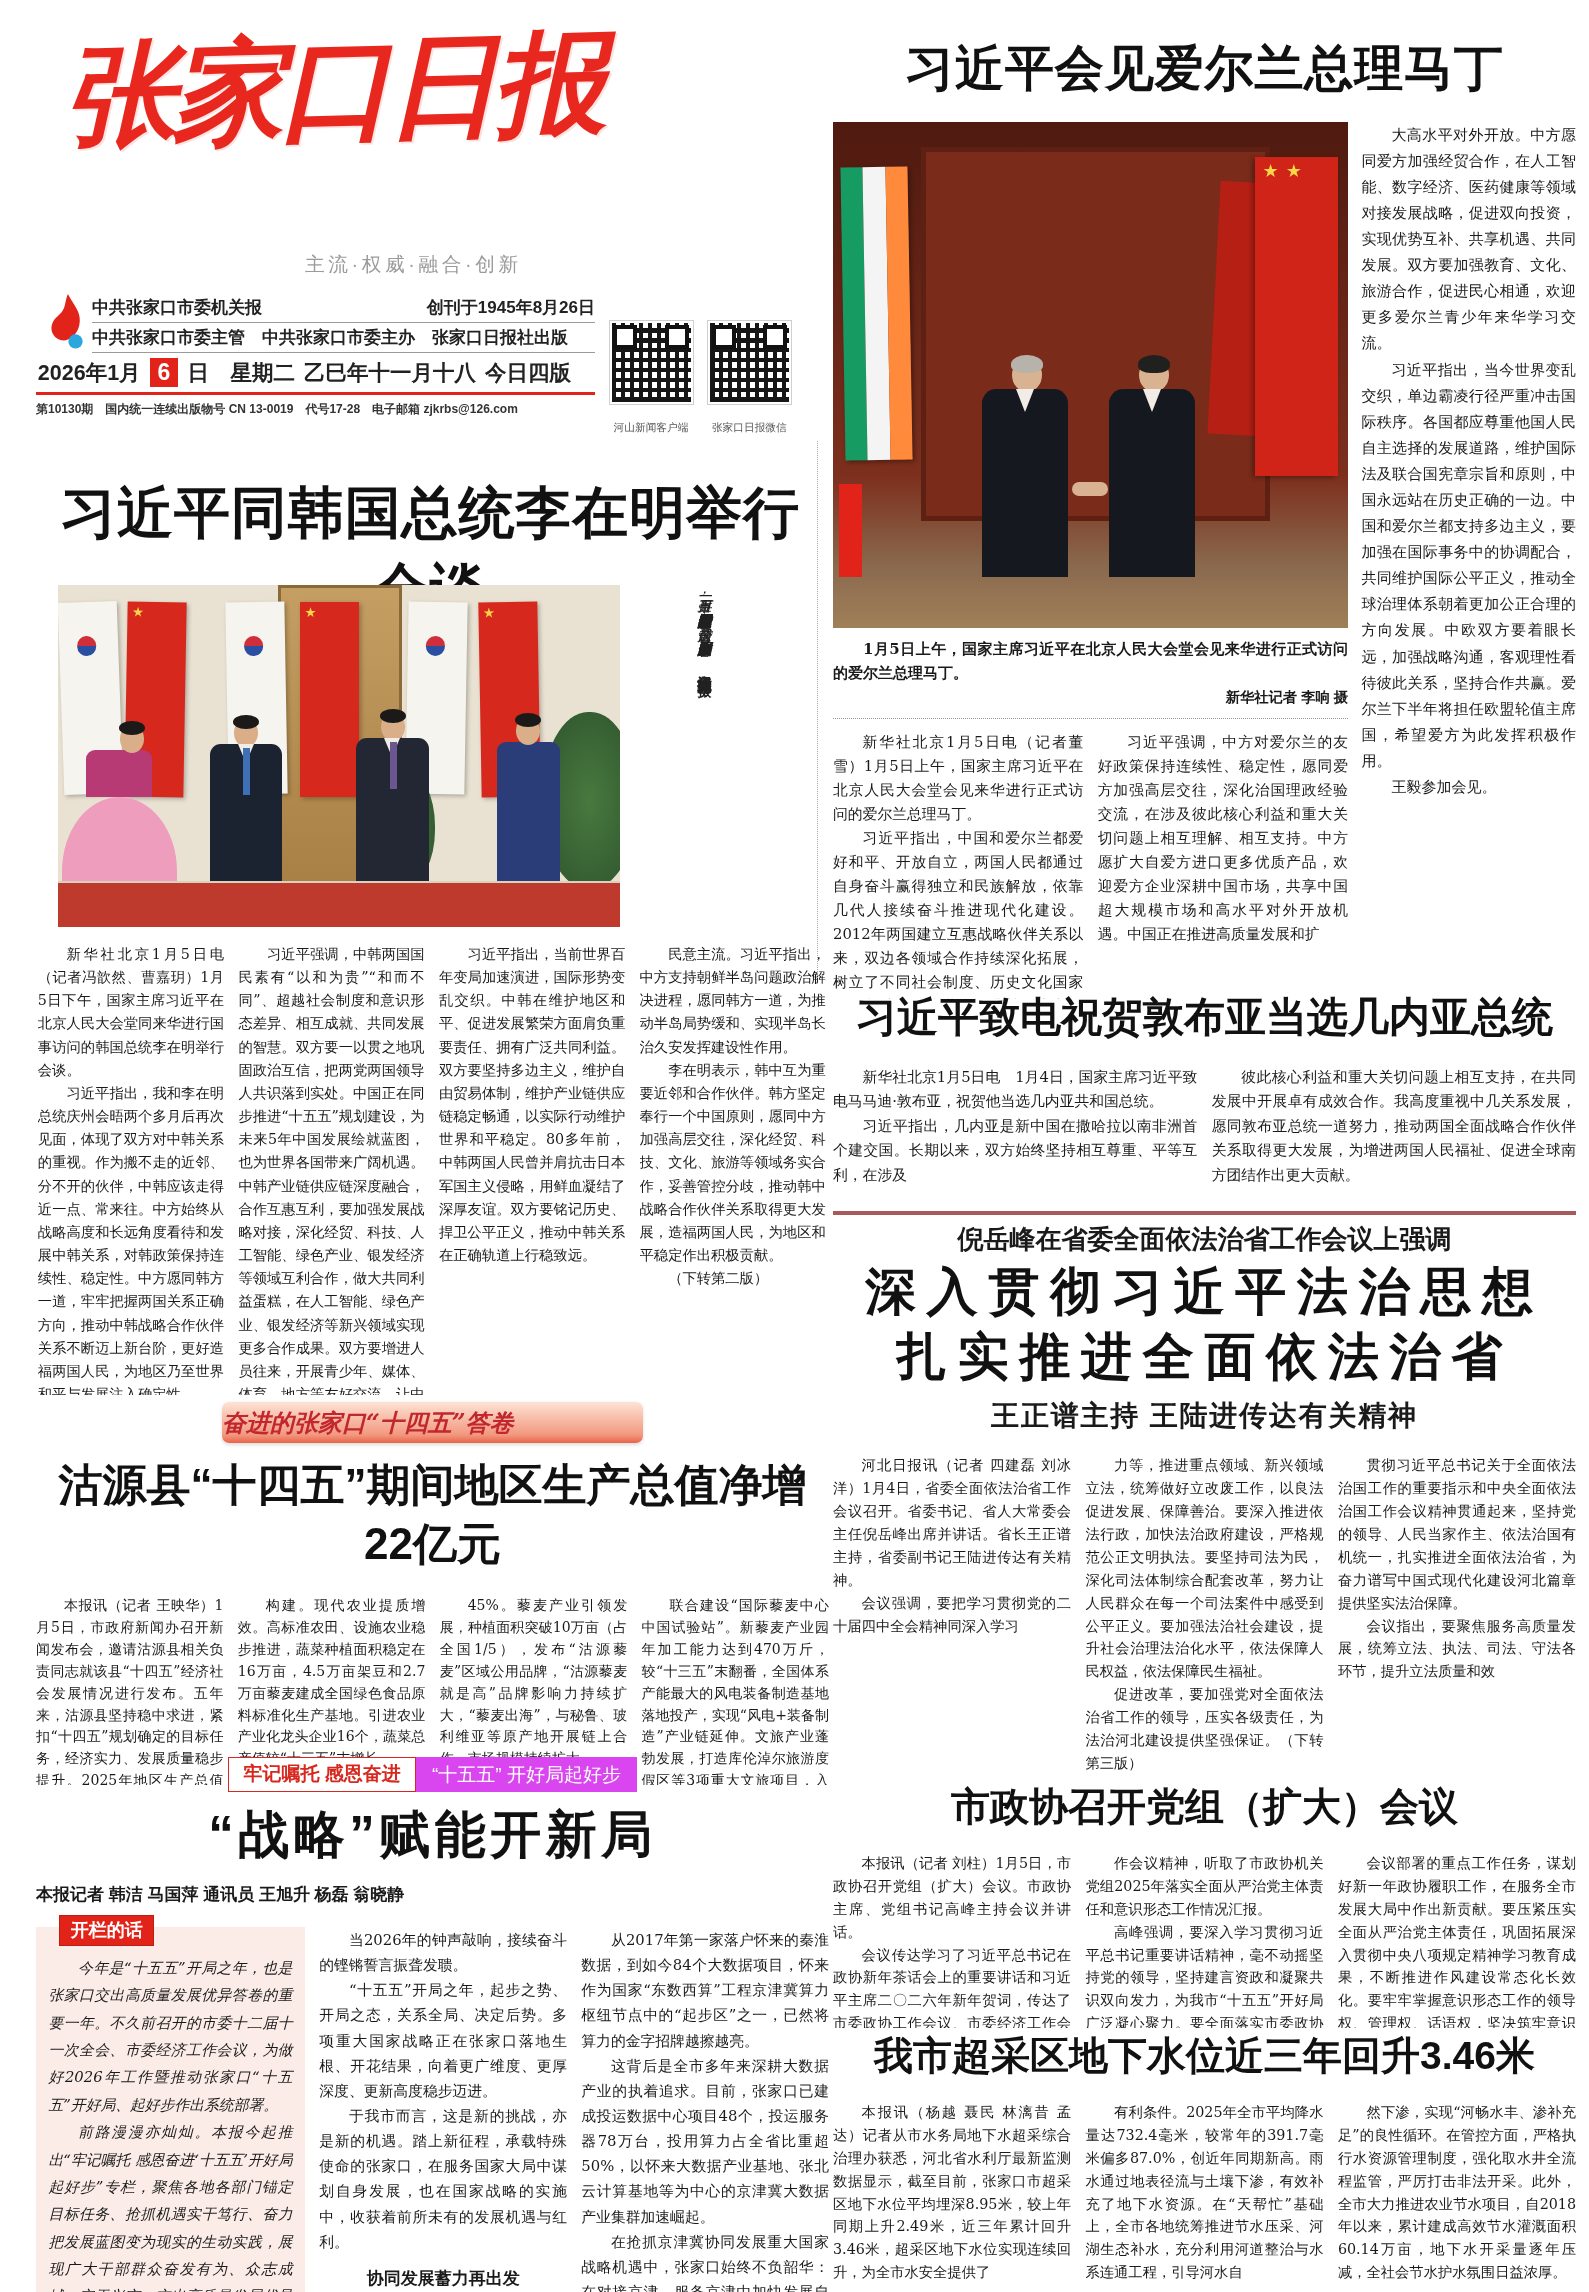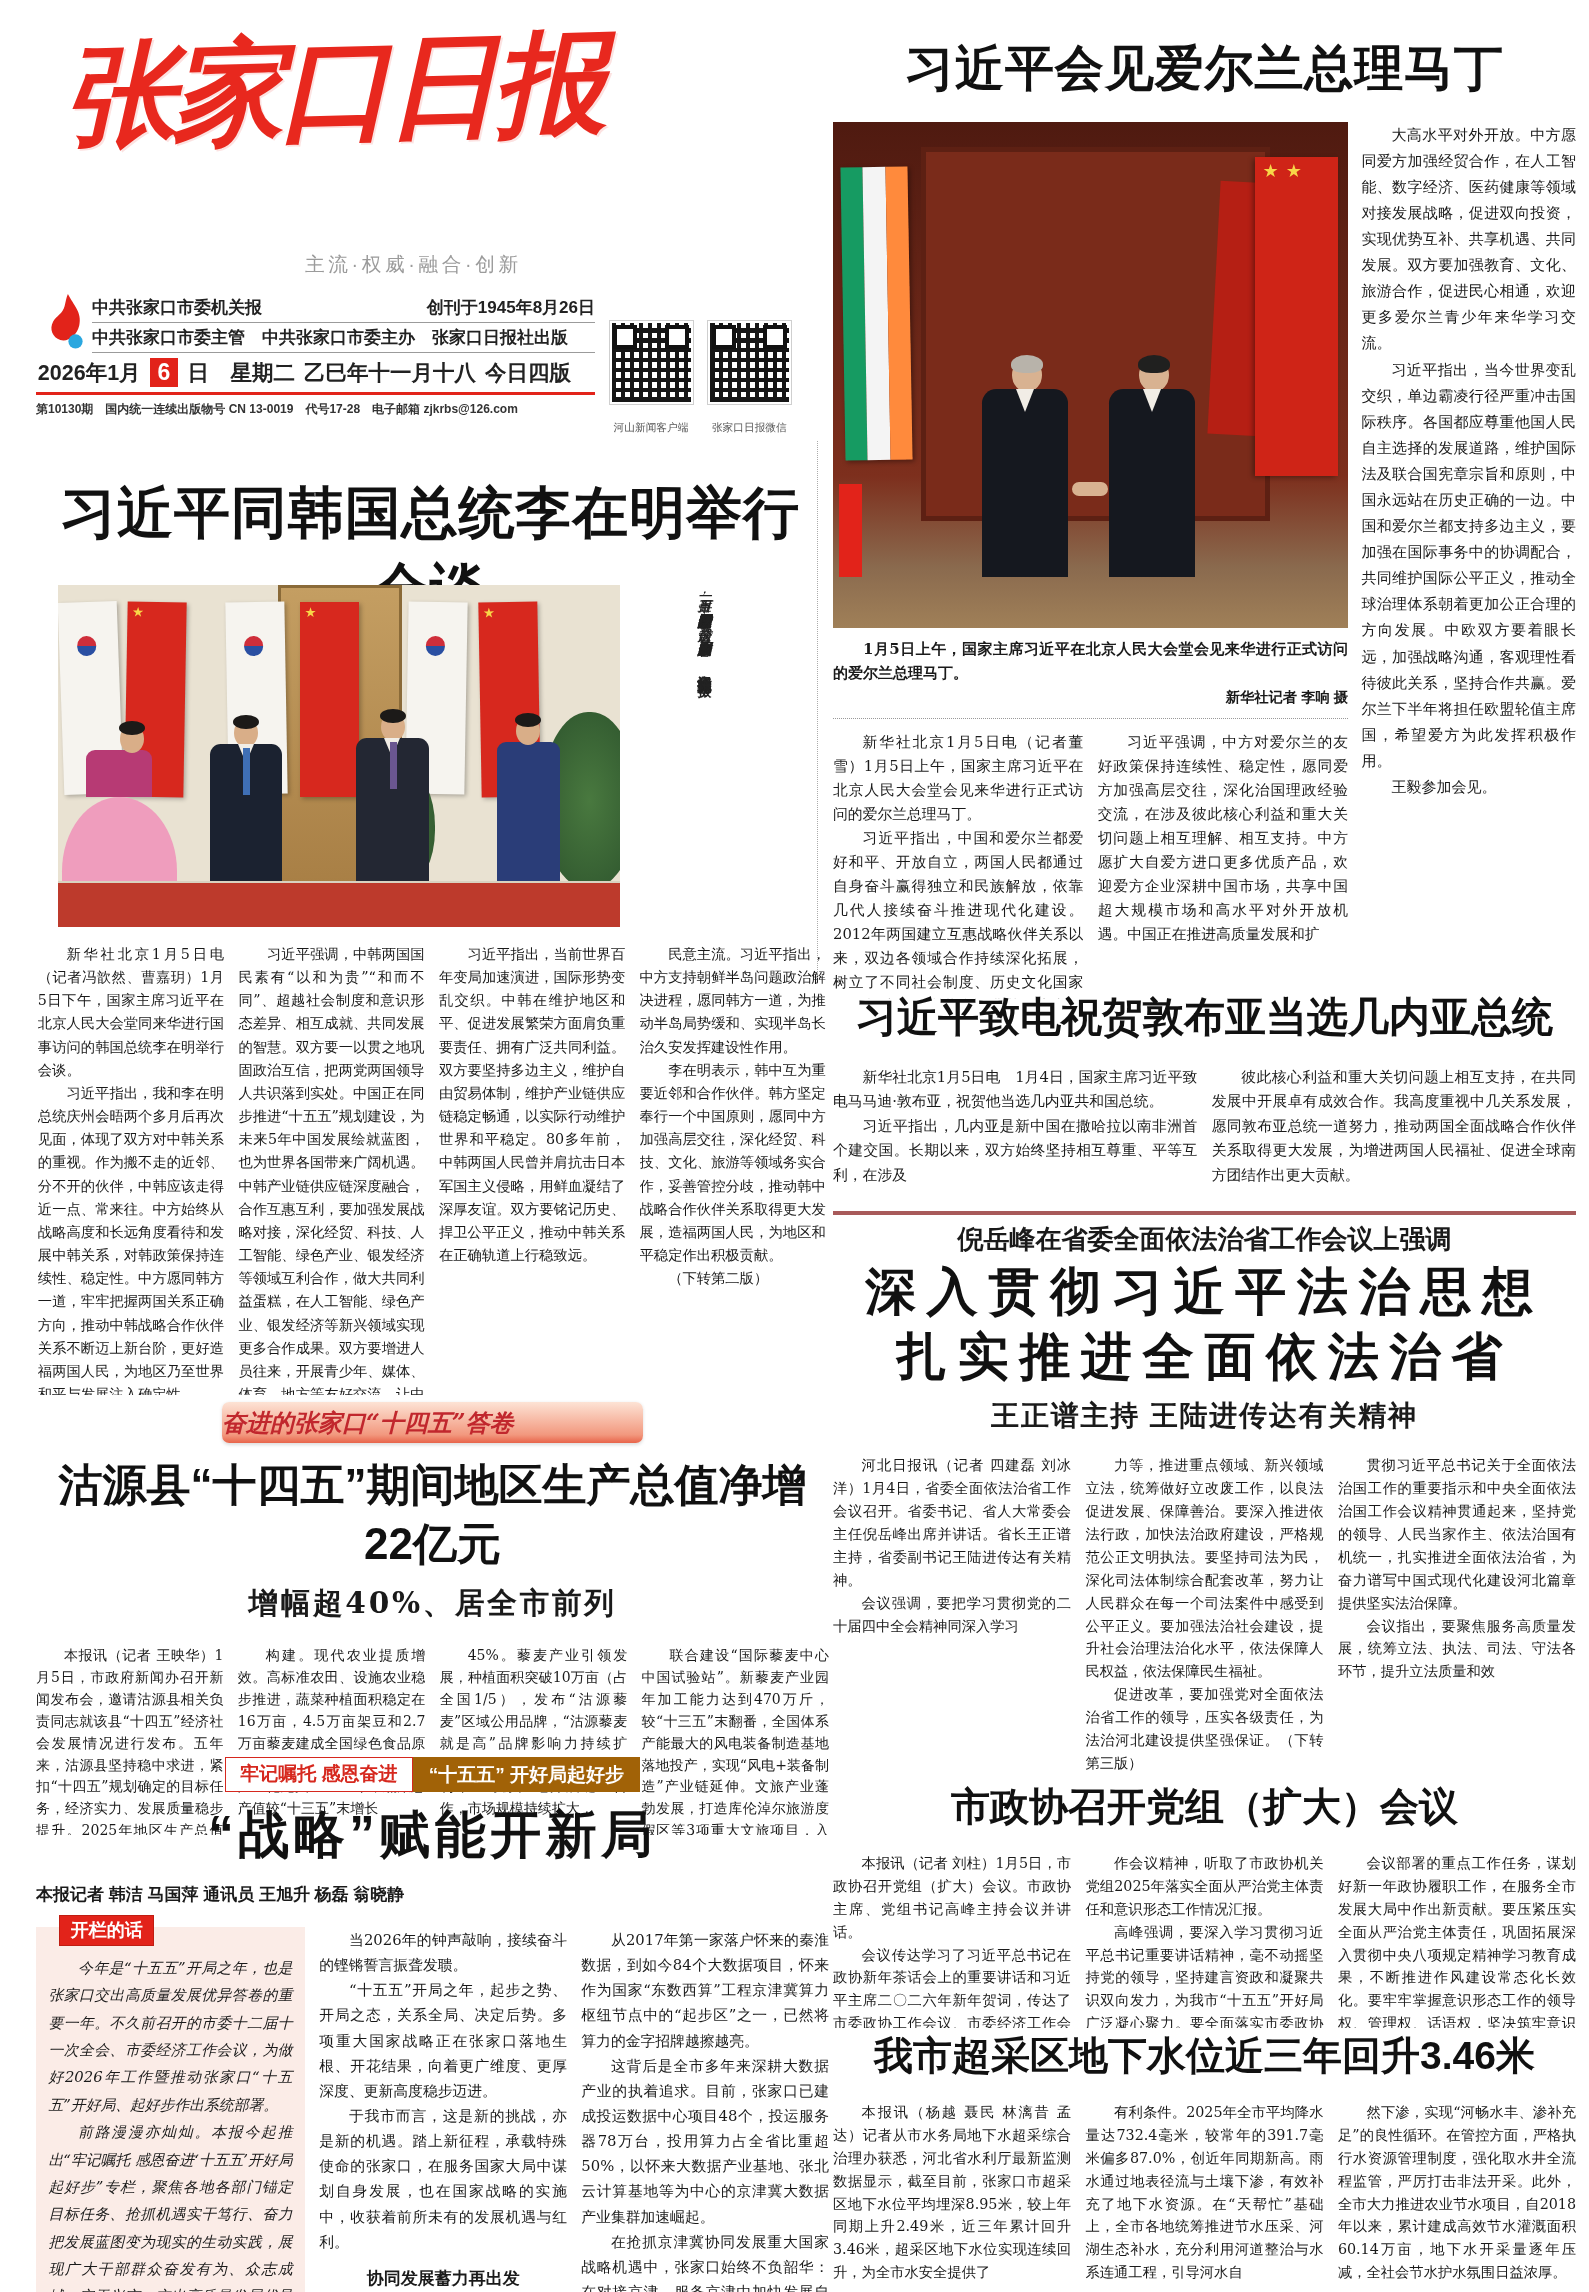--- a/index.html
+++ b/index.html
@@ -114,21 +114,21 @@
   .ribbon{width:421px;margin:5.4px auto 0;height:41px;border-radius:7.2px;line-height:41px;
       background:linear-gradient(#fde3d5,#f2987e 80%,#e8644a);box-shadow:0 1.8px 3.6px #0002;
       font-family:"DejaVu Serif",serif;font-weight:900;font-style:italic;font-size:24px;color:#c1272d;}
   .guy-head{font-size:44px;margin-top:12.5px;}
   .guy-sub{font-family:"DejaVu Serif",serif;font-weight:bold;text-align:center;font-size:29.6px;letter-spacing:2.7px;margin-top:9px;}
   .guy-cols{margin-top:21.5px;height:190px;font-size:14px;line-height:1.56;}
   
   .strategy{position:absolute;left:36px;top:1757px;width:793px;height:536px;overflow:hidden;}
   .banner{display:flex;justify-content:center;gap:0;}
   .banner .b1{border:1.8px solid #d6281e;color:#d6281e;background:#fff;font-weight:bold;font-size:19px;padding:2.7px 14.3px;}
-  .banner .b2{background:#a16207;color:#fff;font-weight:bold;font-size:19px;padding:4.5px 16px;}
+  .banner .b2{background:#d946ef;color:#fff;font-weight:normal;font-size:19px;padding:4.5px 16px;}
   .str-head{font-size:51px;letter-spacing:4.5px;margin-top:9px;}
   .str-byline{text-align:left;font-weight:bold;font-size:17px;margin-top:12.5px;}
   .str-row{display:flex;gap:14.3px;margin-top:21.5px;}
   .intro{width:244px;background:#fbece7;position:relative;padding:27px 12.5px 12.5px;height:358px;}
   .intro-label{position:absolute;left:23px;top:-12.5px;background:#e2231a;color:#fff;font-weight:bold;font-size:18px;
       padding:2.7px 10.7px;border:1.8px solid #c01d12;}
   .intro .paras{font-family:"DejaVu Serif",serif;font-style:italic;font-size:14.8px;line-height:1.85;}
   .str-col{flex:1;overflow:hidden;height:373px;font-family:"DejaVu Serif",serif;font-size:14.8px;line-height:1.7;}
   .str-sub{text-align:center;font-weight:bold;font-size:17px;margin:10.7px 0;font-family:"Liberation Sans",sans-serif;}
   
@@ -316,21 +316,20 @@
       <div class="col paras">
           <p>贯彻习近平总书记关于全面依法治国工作的重要指示和中央全面依法治国工作会议精神贯通起来，坚持党的领导、人民当家作主、依法治国有机统一，扎实推进全面依法治省，为奋力谱写中国式现代化建设河北篇章提供坚实法治保障。</p>
           <p>会议指出，要聚焦服务高质量发展，统筹立法、执法、司法、守法各环节，提升立法质量和效</p>
         </div>
     </div>
   </div>
 
   <div class="guyuan">
     <div class="ribbon">奋进的张家口“十四五”答卷</div>
     <div class="headline guy-head">沽源县“十四五”期间地区生产总值净增22亿元</div>
-    <div class="guy-sub">增幅超40%、居全市前列</div>
     <div class="bodycols guy-cols">
       <div class="col paras">
           <p>本报讯（记者 王映华）1月5日，市政府新闻办召开新闻发布会，邀请沽源县相关负责同志就该县“十四五”经济社会发展情况进行发布。五年来，沽源县坚持稳中求进，紧扣“十四五”规划确定的目标任务，经济实力、发展质量稳步提升。2025年地区生产总值预计完成98亿元，较“十三五”末净增长22亿元，增幅超40%，增量与增幅均位居全市前列。</p>
         </div>
       <div class="col paras">
           <p>构建。现代农业提质增效。高标准农田、设施农业稳步推进，蔬菜种植面积稳定在16万亩，4.5万亩架豆和2.7万亩藜麦建成全国绿色食品原料标准化生产基地。引进农业产业化龙头企业16个，蔬菜总产值较“十三五”末增长</p>
         </div>
       <div class="col paras">
           <p>45%。藜麦产业引领发展，种植面积突破10万亩（占全国1/5），发布“沽源藜麦”区域公用品牌，“沽源藜麦 就是高”品牌影响力持续扩大，“藜麦出海”，与秘鲁、玻利维亚等原产地开展链上合作，市场规模持续扩大，</p>
         </div>

